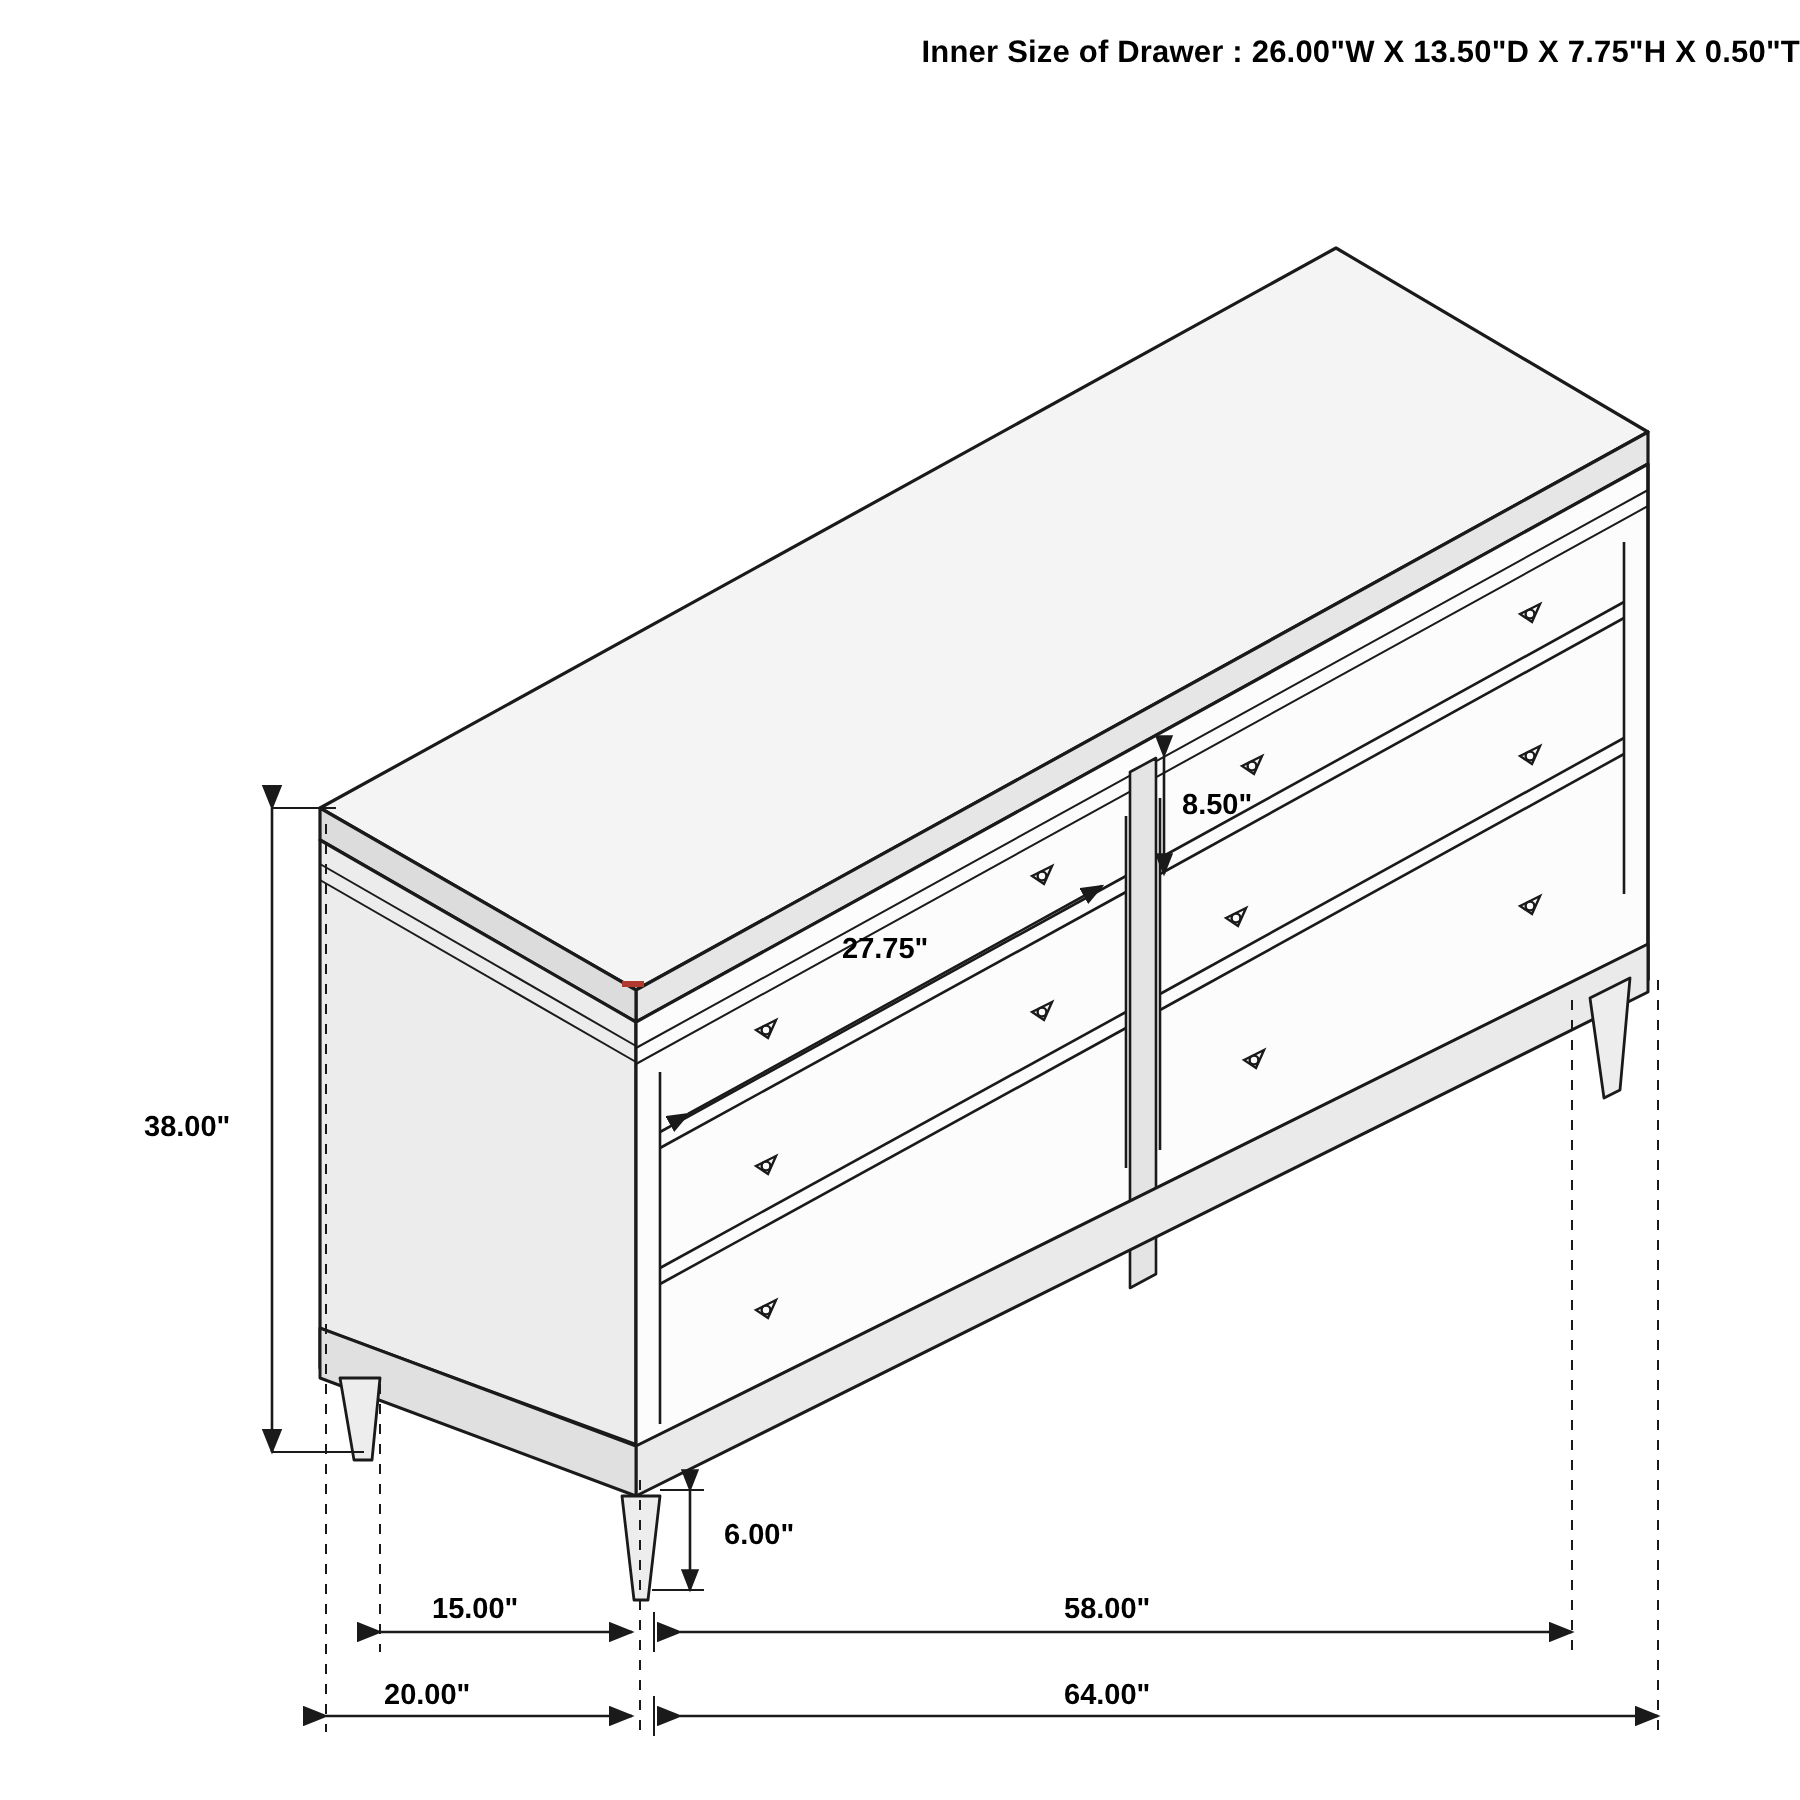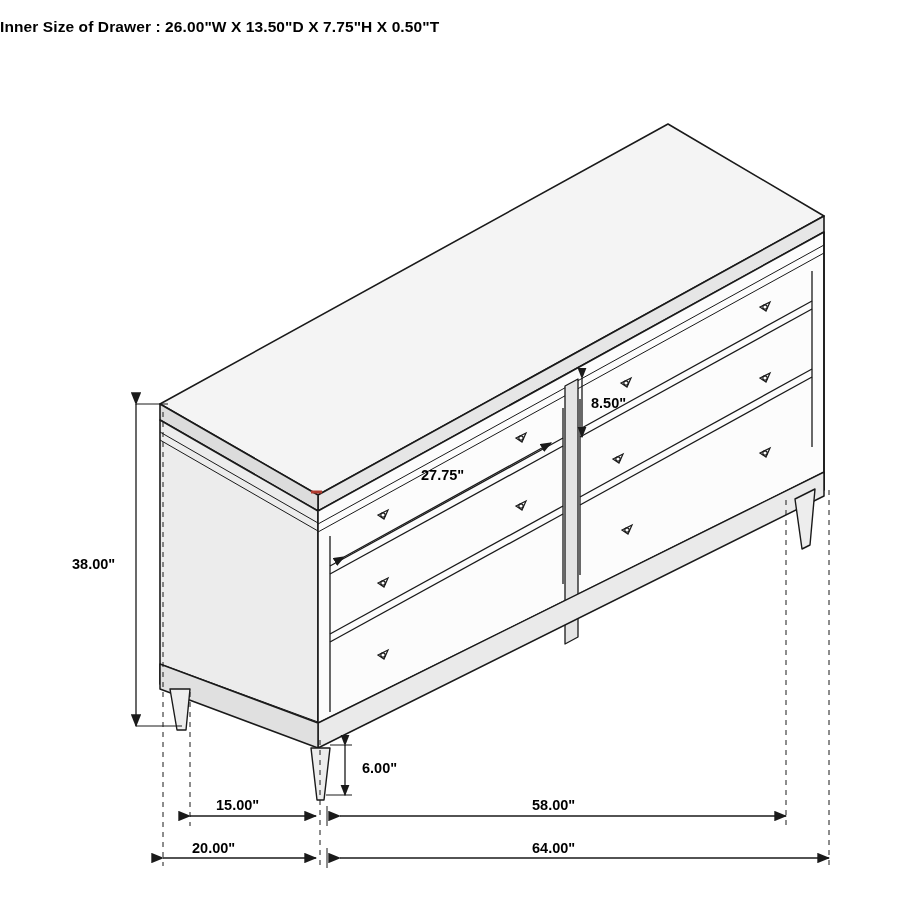--- a/index.html
+++ b/index.html
@@ -17,21 +17,21 @@
   #stage {
     position: relative;
     width: 900px;
     height: 900px;
   }
   .title {
     position: absolute;
     left: 0;
     top: 18px;
     width: 900px;
-    text-align: left;
+    text-align: right;
     font-size: 15.5px;
     font-weight: bold;
     letter-spacing: 0.1px;
   }
   svg.diagram {
     position: absolute;
     left: 0;
     top: 0;
     width: 900px;
     height: 900px;

